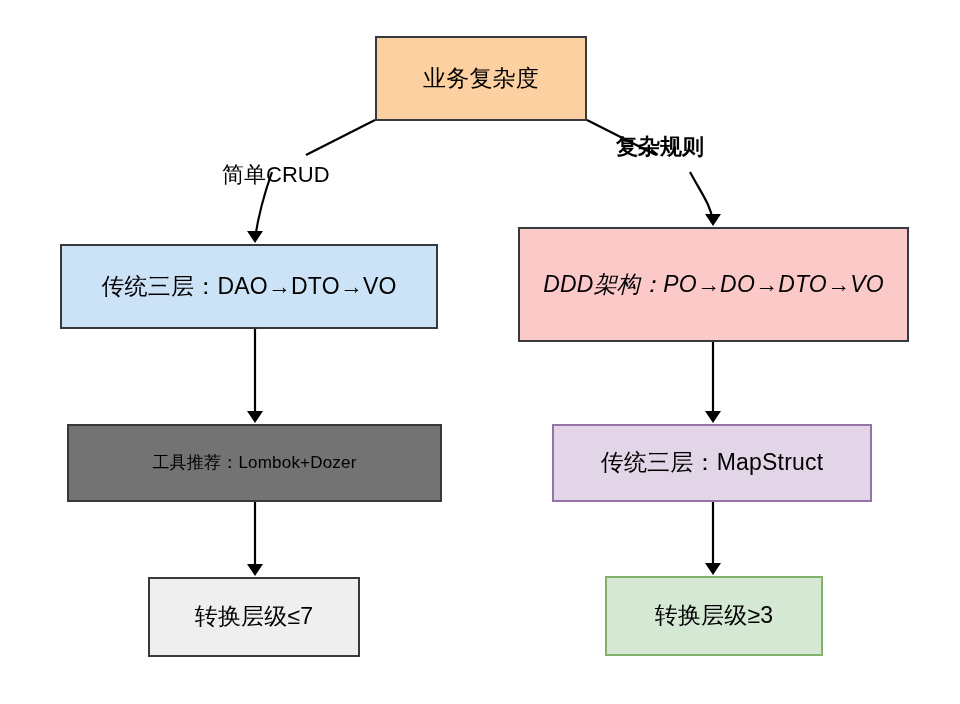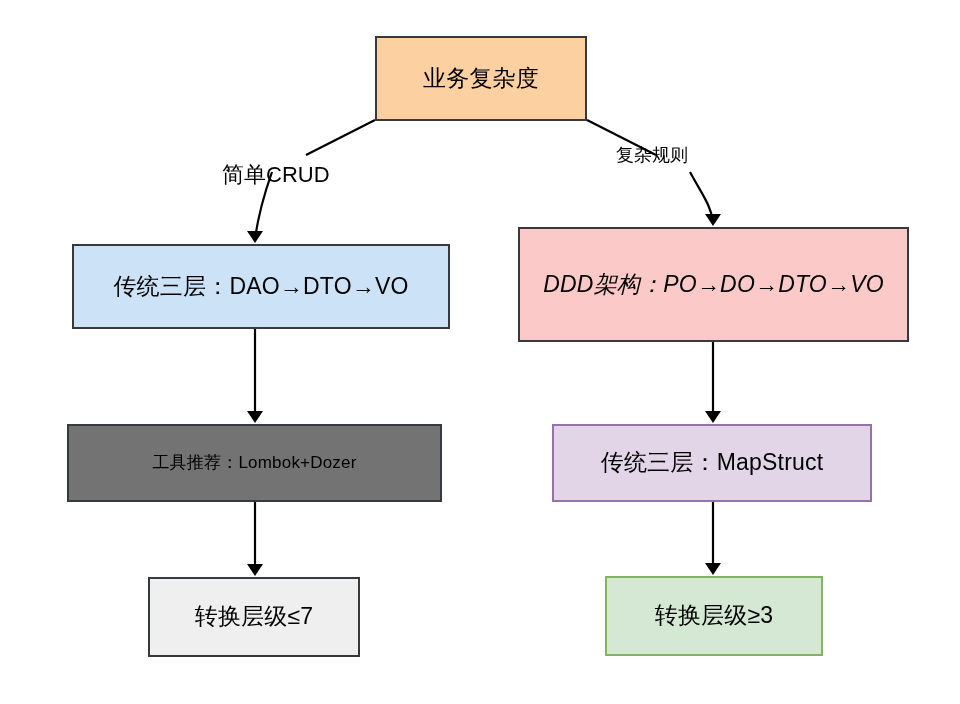--- a/index.html
+++ b/index.html
@@ -67,37 +67,37 @@
         <polygon points="247,564 263,564 255,576" fill="#000000"></polygon>
         <path d="M 713 502 L 713 570" fill="none" stroke="#000000" stroke-width="2.2" stroke-linecap="butt"></path>
         <polygon points="705,563 721,563 713,575" fill="#000000"></polygon>
       </g>
   </svg>
 
   <div id="node-layer">
       <div class="node" style="left: 375px; top: 36px; width: 212px; height: 85px; background: rgb(252, 208, 161); border: 2px solid rgb(54, 57, 61); font-size: 23px;">
         <span class="node-label">业务复杂度</span>
       </div>
-      <div class="node" style="left: 72px; top: 244px; width: 378px; height: 85px; background: rgb(204, 227, 247); border: 2px solid rgb(54, 57, 61); font-size: 23px;">
+      <div class="node" style="left: 60px; top: 244px; width: 378px; height: 85px; background: rgb(204, 227, 247); border: 2px solid rgb(54, 57, 61); font-size: 23px;">
         <span class="node-label">传统三层：DAO→DTO→VO</span>
       </div>
       <div class="node" style="left: 518px; top: 227px; width: 391px; height: 115px; background: rgb(252, 201, 201); border: 2px solid rgb(54, 57, 61); font-size: 23px; font-style: italic;">
         <span class="node-label">DDD架构：PO→DO→DTO→VO</span>
       </div>
       <div class="node" style="left: 67px; top: 424px; width: 375px; height: 78px; background: #737373; border: 2px solid rgb(54, 57, 61); font-size: 17px;">
         <span class="node-label">工具推荐：Lombok+Dozer</span>
       </div>
       <div class="node" style="left: 552px; top: 424px; width: 320px; height: 78px; background: rgb(225, 213, 231); border: 2px solid rgb(150, 115, 166); font-size: 23px;">
         <span class="node-label">传统三层：MapStruct</span>
       </div>
       <div class="node" style="left: 148px; top: 577px; width: 212px; height: 80px; background: rgb(239, 239, 239); border: 2px solid rgb(54, 57, 61); font-size: 23px;">
         <span class="node-label">转换层级≤7</span>
       </div>
       <div class="node" style="left: 605px; top: 576px; width: 218px; height: 80px; background: rgb(213, 232, 212); border: 2px solid rgb(130, 179, 102); font-size: 23px; align-items: center;">
         <span class="node-label">转换层级≥3</span>
       </div>
     </div>
   <div id="edge-label-layer">
       <div class="edge-label" style="left: 222px; top: 163px; font-size: 22px;">简单CRUD</div>
-      <div class="edge-label" style="left: 616px; top: 146px; font-size: 18px;">复杂规则</div>
+      <div class="edge-label" style="left: 616px; top: 135px; font-size: 22px; font-weight: bold;">复杂规则</div>
     </div>
 
 </div>
 
 </body></html>

